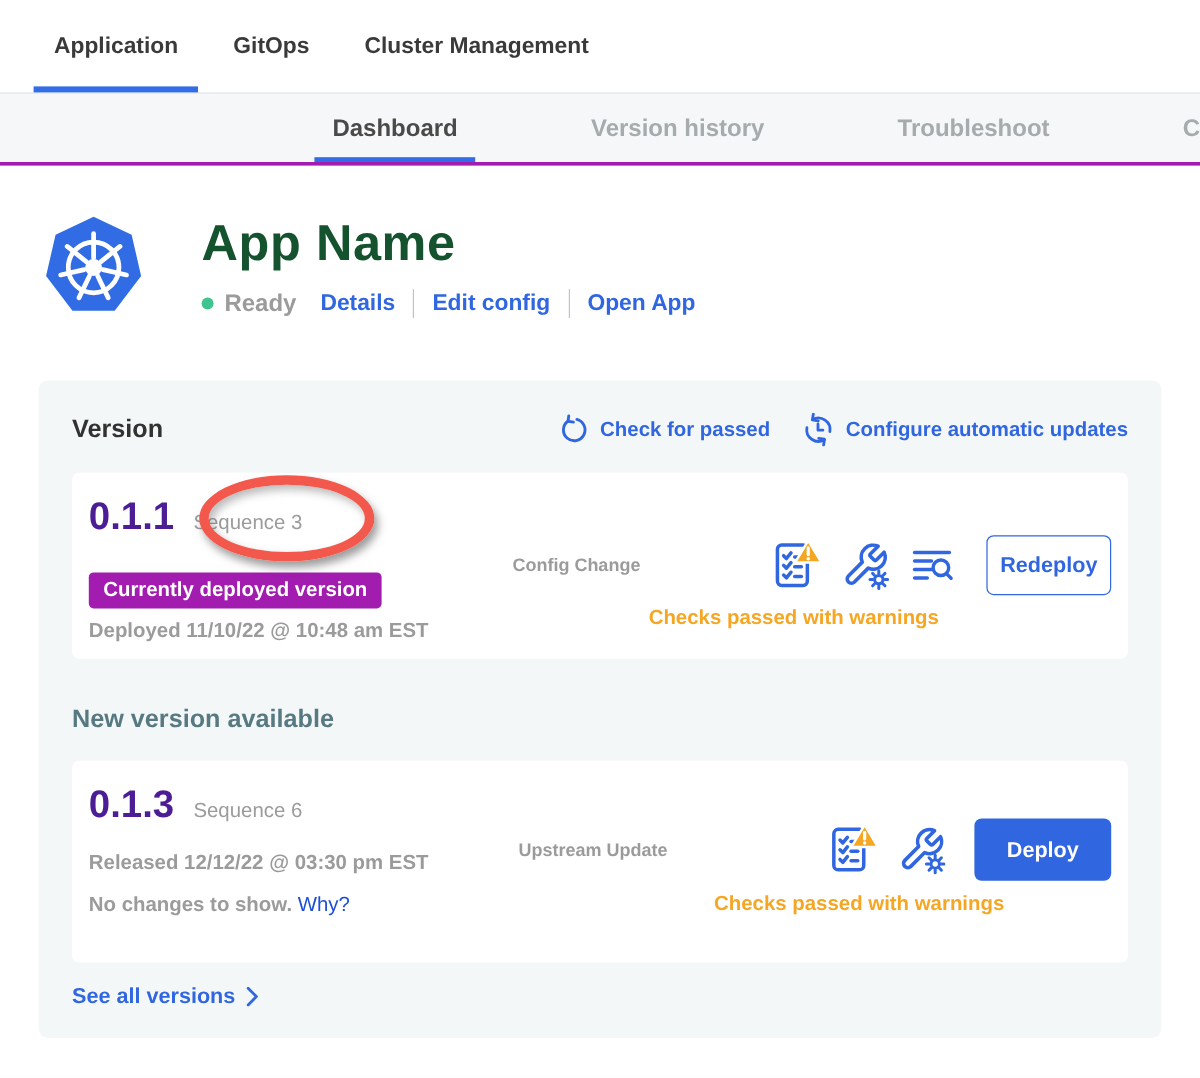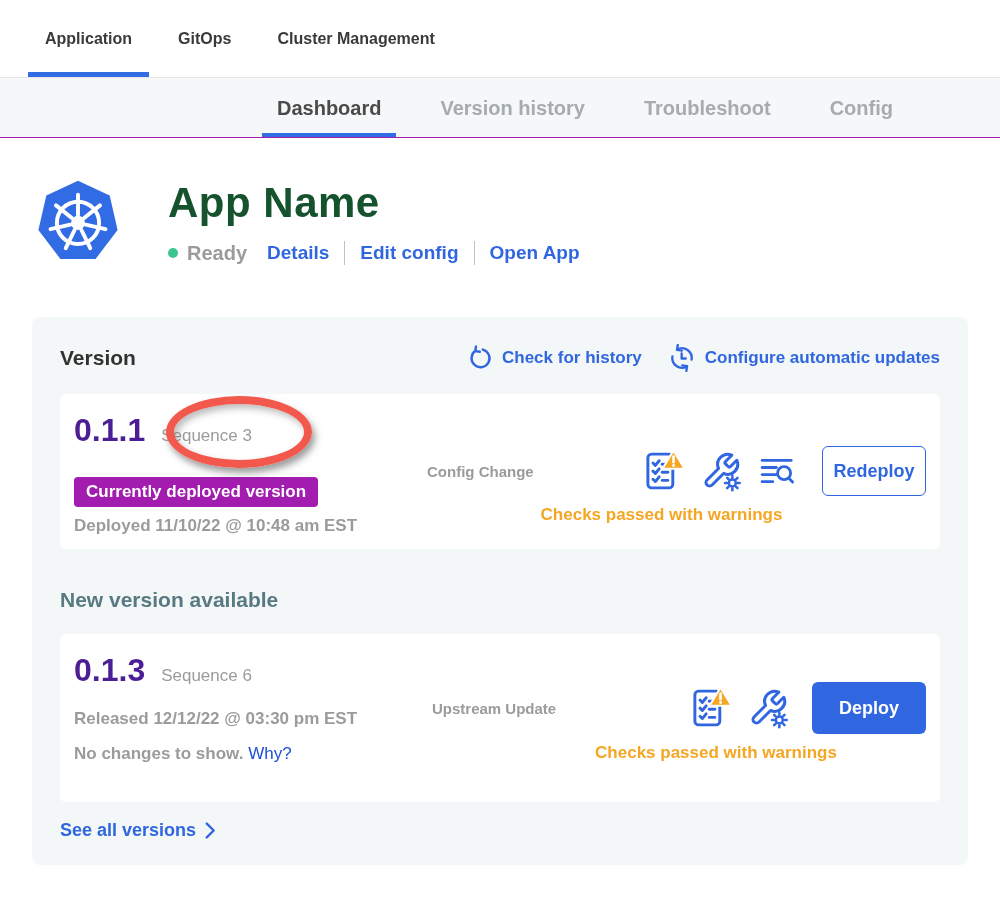--- a/index.html
+++ b/index.html
@@ -2,27 +2,27 @@
 <html><head>
 <meta charset="utf-8">
 <style>
   * { box-sizing: border-box; margin: 0; padding: 0; }
   html, body { width: 1000px; height: 898px; overflow: hidden; background: #fff;
     font-family: "Liberation Sans", "DejaVu Sans", sans-serif; }
 
   
   .top-nav { display: flex; height: 77px; padding-left: 28px; background: #fff; }
   .top-tab { display: flex; align-items: center; padding: 5px 17px 0; margin-right: 12px;
-    font-size: 16px; font-weight: 700; color: #3a3a3a; border-bottom: 5px solid transparent;
+    font-size: 19px; font-weight: 700; color: #3a3a3a; border-bottom: 5px solid transparent;
     cursor: pointer; white-space: nowrap; }
   .top-tab.active { border-bottom-color: #326de6; }
 
   
   .sub-nav { display: flex; height: 61px; background: #f5f7f8; border-top: 1px solid #e4e6e7;
-    border-bottom: 1px solid #a21caf; padding-left: 262px; gap: 29px; }
+    border-bottom: 3px solid #a21caf; padding-left: 262px; gap: 81px; }
   .sub-tab { display: flex; align-items: center; padding: 5px 15px 0; font-size: 20px;
     font-weight: 600; color: #a6abae; border-bottom: 4px solid transparent; cursor: pointer;
     white-space: nowrap; }
   .sub-tab.active { color: #4a4a4a; border-bottom-color: #326de6; }
 
   
   .app-header { display: flex; align-items: center; padding: 39px 0 0 34px; }
   .k8s-logo { width: 88px; height: 90px; flex: 0 0 auto; }
   .app-info { margin-left: 46px; }
   .app-title { font-size: 42px; font-weight: 700; color: #14532d; letter-spacing: .5px; }
@@ -152,21 +152,21 @@
 <section class="version-panel">
 
   <div class="panel-head">
     <div class="panel-title">Version</div>
     <div class="panel-actions">
       <div class="action-link">
         <svg class="icon-svg" width="26" height="26" viewBox="0 0 24 24" fill="none" stroke="#3066e0" stroke-width="2.2" stroke-linecap="round" stroke-linejoin="round">
           <path d="M7.8 5.4 A 8.3 8.3 0 1 0 14.5 4.2"></path>
           <polyline points="8.3,1.4 7.7,5.6 11.9,6.2"></polyline>
         </svg>
-        <span>Check for history</span>
+        <span>Check for passed</span>
       </div>
       <div class="action-link">
         <svg class="icon-svg" width="28" height="28" viewBox="0 0 24 24" fill="none" stroke="#3066e0" stroke-width="2" stroke-linecap="round" stroke-linejoin="round">
           <path d="M20.2 13.4 A 8.3 8.3 0 0 0 7.9 4.8"></path>
           <polyline points="8.4,0.9 7.7,5.1 11.9,5.7"></polyline>
           <path d="M3.8 10.6 A 8.3 8.3 0 0 0 16.2 19.2"></path>
           <polyline points="15.7,23.1 16.4,18.9 12.2,18.3"></polyline>
           <path d="M11.7 8 V12.4 H15.2"></path>
         </svg>
         <span>Configure automatic updates</span>

